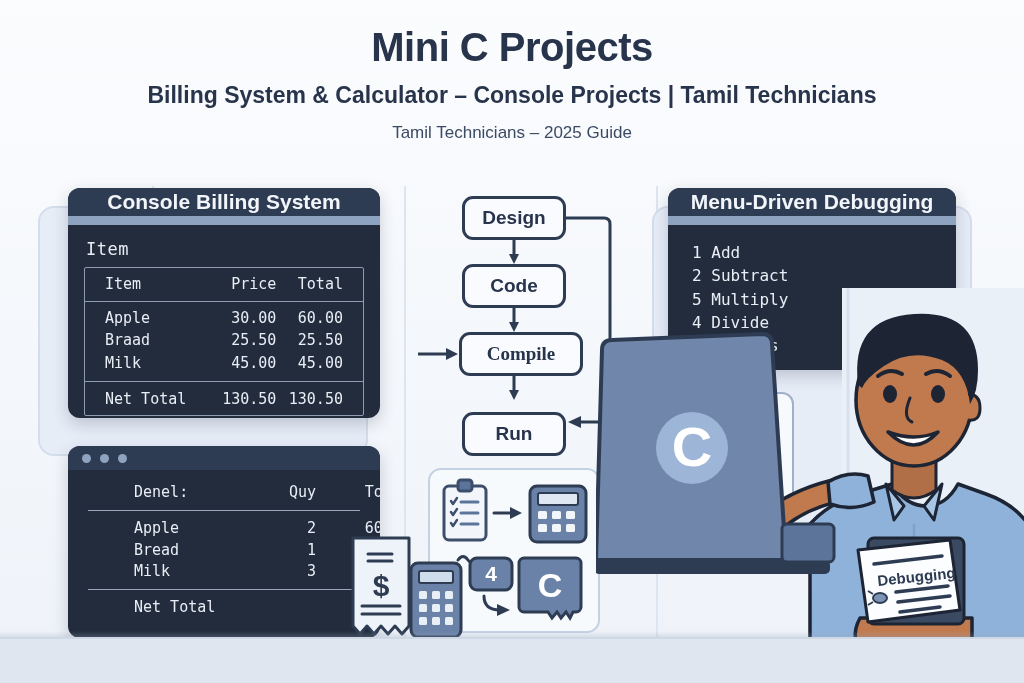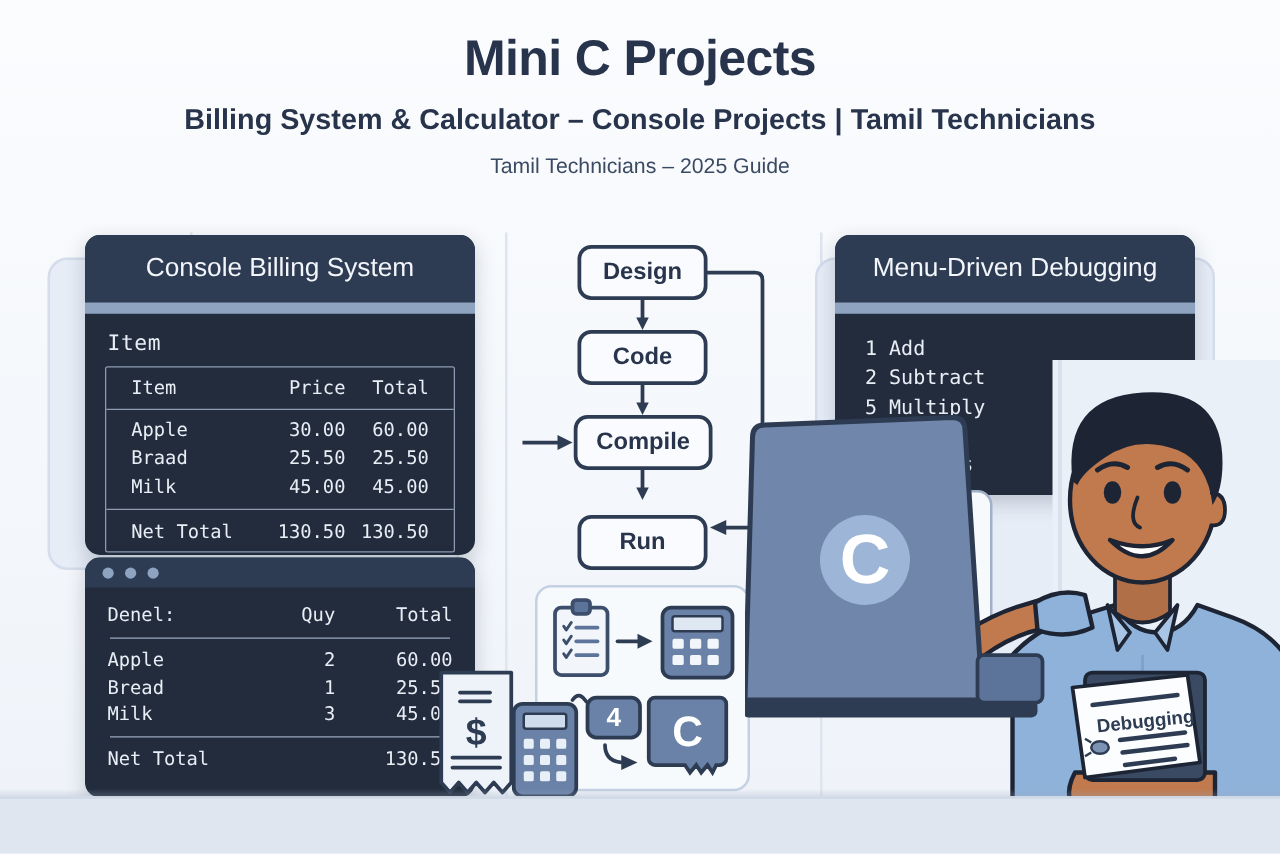--- a/index.html
+++ b/index.html
@@ -55,24 +55,24 @@
 
   
   .console {
     position: absolute;
     background: #222c3c;
     border-radius: 12px;
     box-shadow: 0 6px 16px rgba(35,50,75,.22);
     overflow: hidden;
   }
   .console-title {
-    height: 54px;
+    height: 28px;
     background: #2e3c53;
     color: #f2f5fa;
-    font-size: 21px; font-weight: 400;
+    font-size: 21px; font-weight: 700;
     display: flex; align-items: center; justify-content: center;
   }
   .console-strip { height: 9px; background: #8ea3c0; }
   .console-body {
     padding: 10px 16px 2px 16px;
     font-family: "DejaVu Sans Mono", monospace;
     color: #e9eef6;
   }
 
   
@@ -101,21 +101,21 @@
     height: 24px; background: #2e3c53;
     display: flex; align-items: center; gap: 9px; padding-left: 14px;
   }
   .dot { width: 9px; height: 9px; border-radius: 50%; background: #8ea3c0; }
   .term-body {
     font-family: "DejaVu Sans Mono", monospace;
     color: #e9eef6; font-size: 15px;
     padding: 12px 18px 0 18px;
   }
   .term-row { display: flex; line-height: 1.42; }
-  .term-row .t1 { flex: 0 0 42%; }
+  .term-row .t1 { flex: 0 0 42%; margin-left: 48px; }
   .term-row .t2 { flex: 0 0 24%; text-align: right; }
   .term-row .t3 { flex: 0 0 34%; text-align: right; }
   .term-rule { height: 1px; background: #9aa8bd; margin: 7px 2px; }
 
   
   #panel-calc { left: 668px; top: 188px; width: 288px; }
   .calc-list { font-size: 16px; line-height: 1.46; padding: 6px 0 10px 8px; }
   .calc-item { white-space: pre; }
 
   
@@ -138,21 +138,21 @@
     position: absolute; left: 44px; width: 104px; height: 44px;
     background: #f9fbfe;
     border: 3px solid #2e3c53;
     border-radius: 11px;
     color: #27344b;
     font-size: 19px; font-weight: 600;
     display: flex; align-items: center; justify-content: center;
   }
   #node-design  { top: 4px; }
   #node-code    { top: 72px; }
-  #node-compile { top: 140px; width: 111px; left: 41px; }
+  #node-compile { top: 140px; width: 124px; left: 41px; font-family: Liberation Serif, serif; }
   #node-run     { top: 220px; }
   #flow svg { position: absolute; left: 0; top: 0; }
 
   
   #icon-cluster {
     position: absolute; left: 428px; top: 468px; width: 172px; height: 165px;
     background: #f7fafd;
     border: 2px solid #c4d1e3;
     border-radius: 13px;
   }

